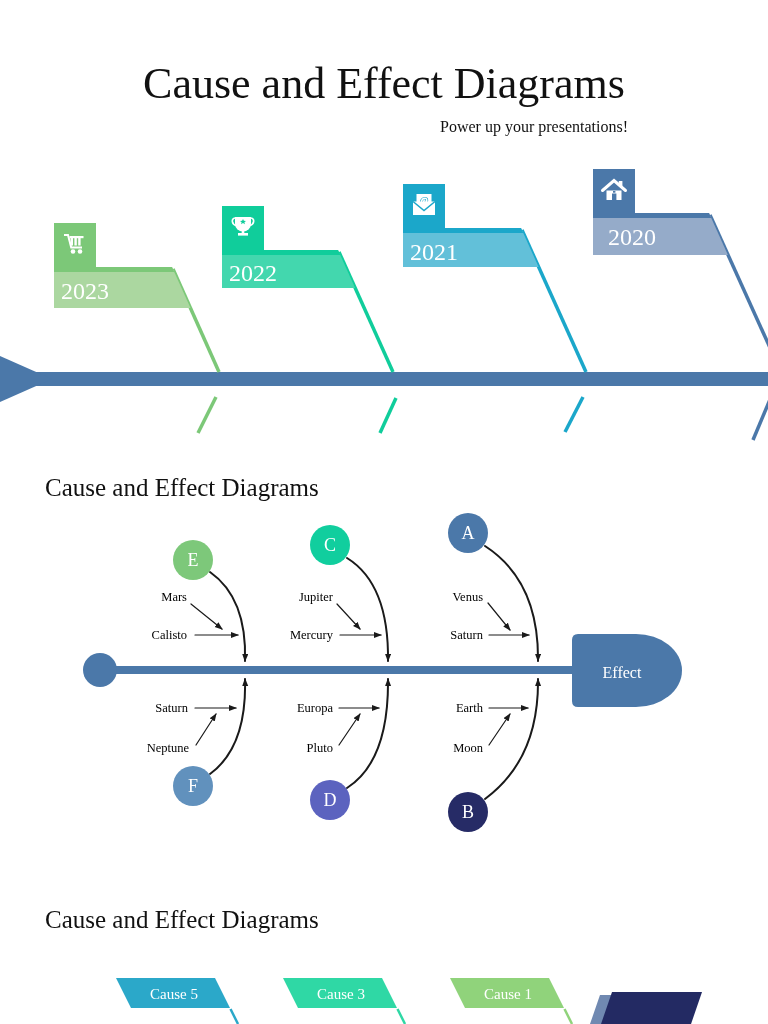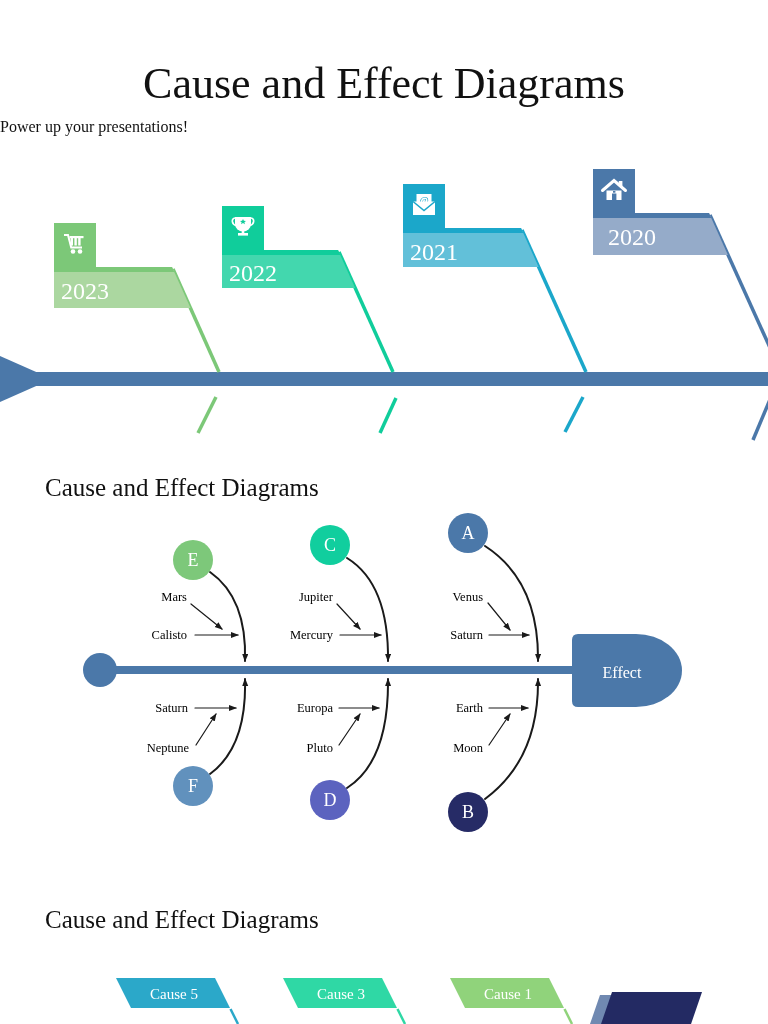--- a/index.html
+++ b/index.html
@@ -1,20 +1,20 @@
 <!DOCTYPE html>
 <html><head>
 <meta charset="utf-8">
 <style>
   html,body{margin:0;padding:0;background:#fff;}
   body{width:768px;height:1024px;position:relative;overflow:hidden;
        font-family:"Liberation Serif","DejaVu Serif",serif;color:#111;}
   .abs{position:absolute;}
   #title{top:58px;left:0;width:768px;text-align:center;font-size:44px;font-weight:400;letter-spacing:0px;}
-  #subtitle{top:118px;left:0;width:628px;text-align:left;font-size:16px;}
+  #subtitle{top:118px;left:0;width:628px;text-align:right;font-size:16px;}
   .section-heading{left:45px;font-size:25px;}
   #sec2{top:474px;}
   #sec3{top:906px;}
   #diagram-svg{top:0;left:0;}
   svg text{font-family:"Liberation Serif","DejaVu Serif",serif;}
 </style>
 </head>
 <body>
 
 <div class="abs" id="title">Cause and Effect Diagrams</div>

